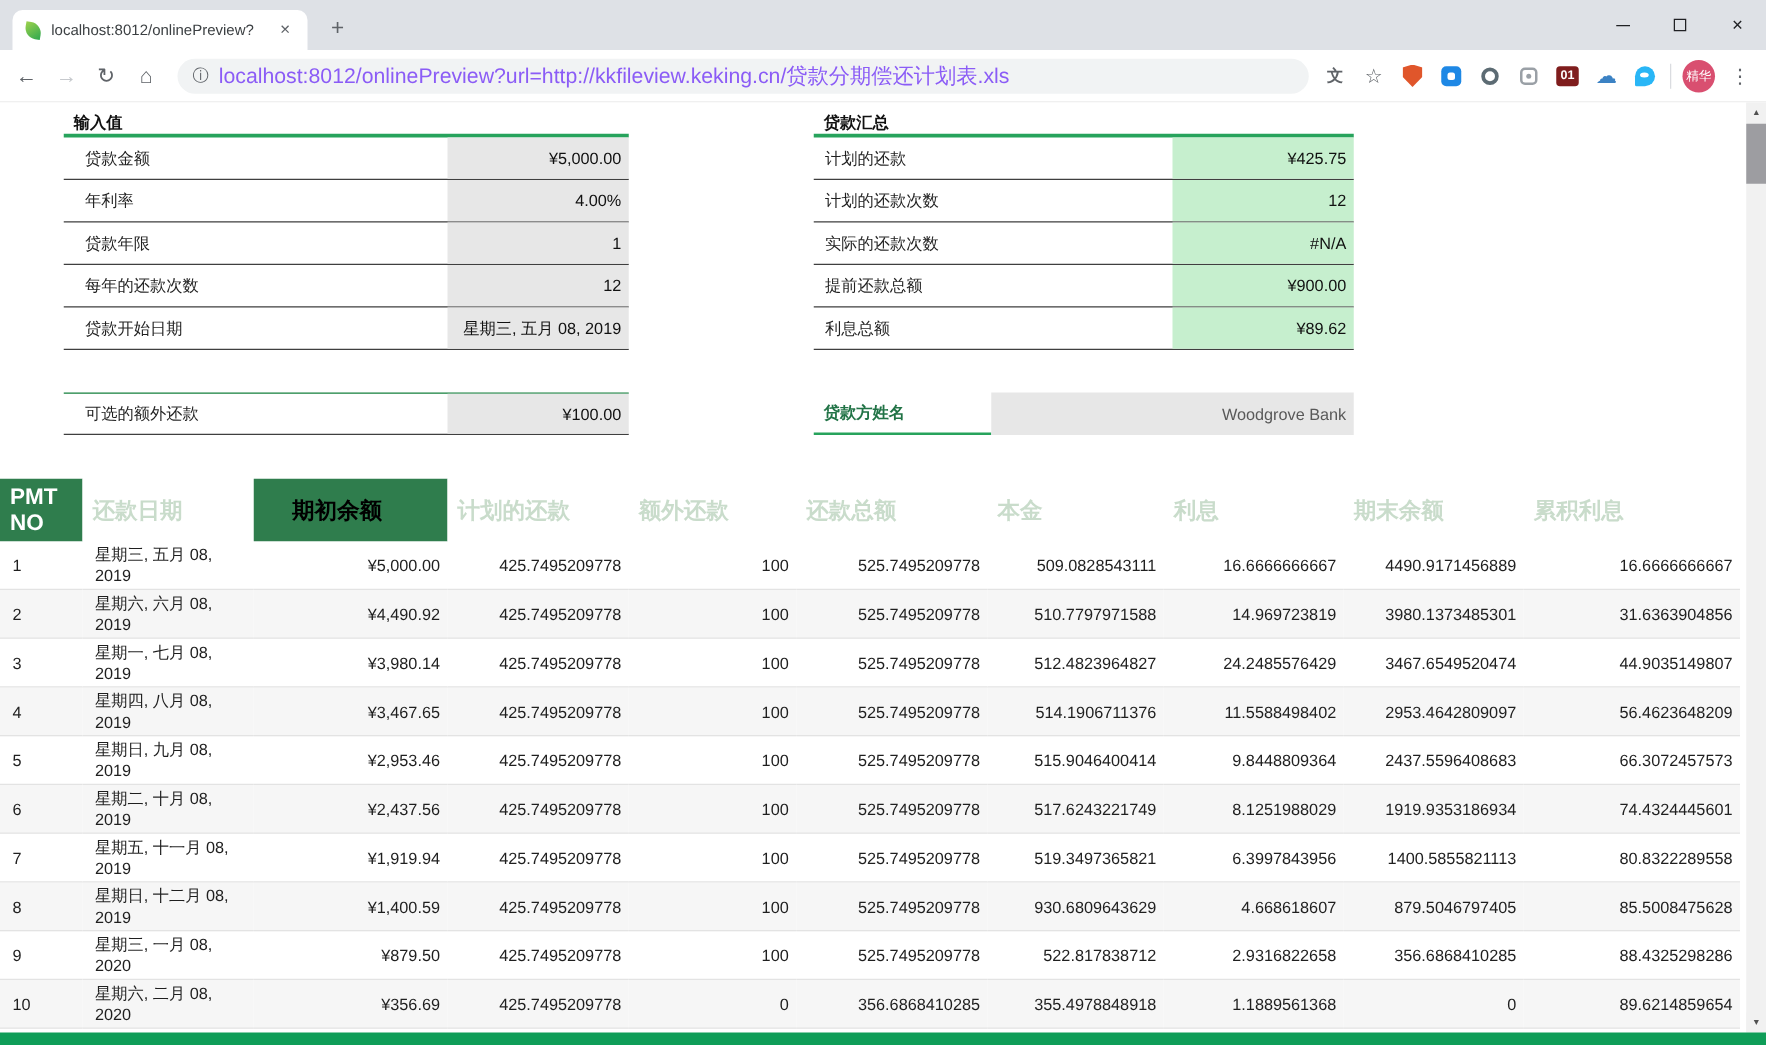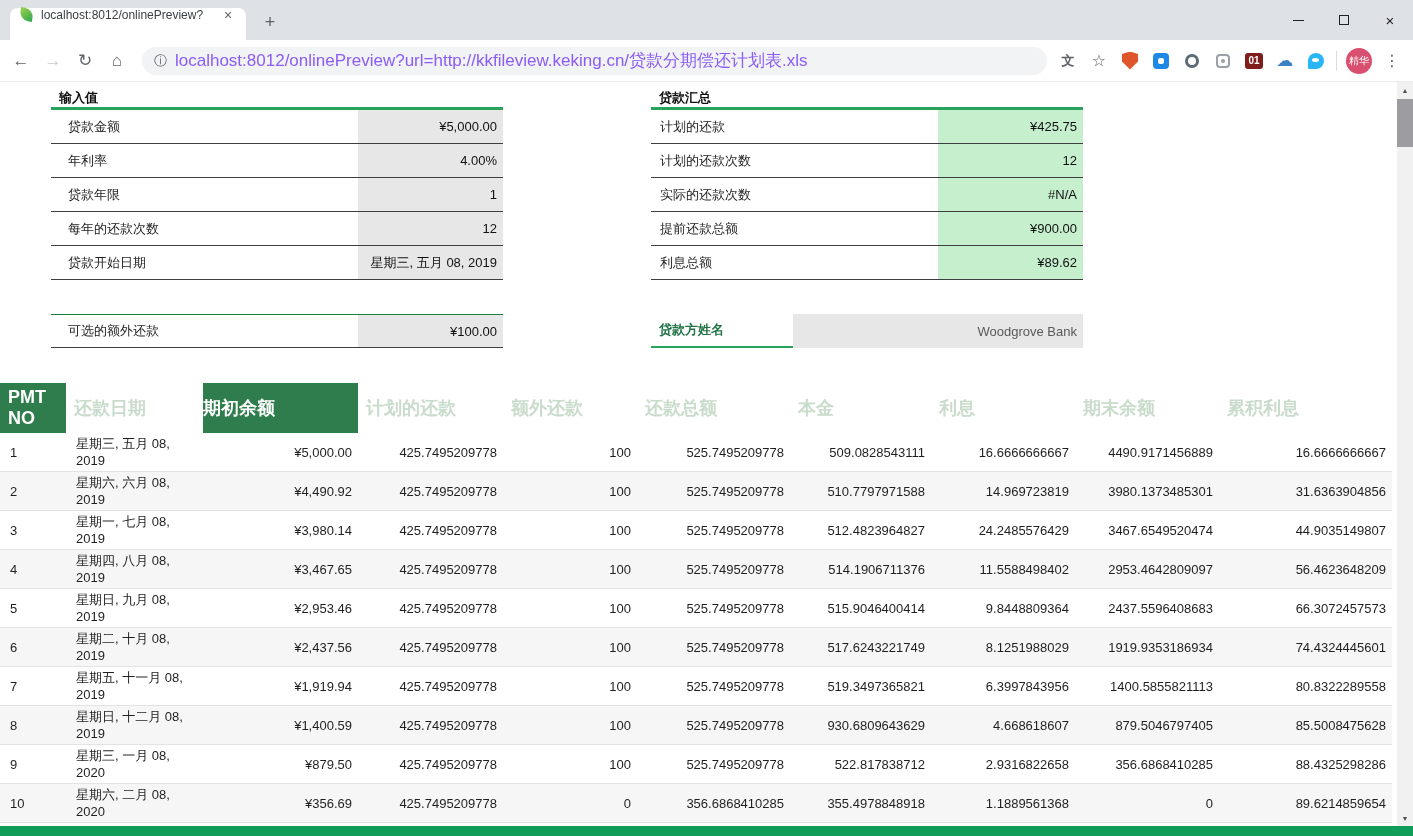--- a/index.html
+++ b/index.html
@@ -12,21 +12,21 @@
     --tab-bar-bg:#dee1e6;
   }
   *{box-sizing:border-box;margin:0;padding:0}
   body{width:1413px;height:836px;overflow:hidden;background:#fff;
        font-family:"Liberation Sans","DejaVu Sans",sans-serif;}
   .window{width:1413px;height:836px;position:relative;overflow:hidden}
 
   
   .titlebar{height:40px;background:var(--tab-bar-bg);position:relative}
   .tab{position:absolute;left:10px;top:8px;width:236px;height:32px;background:#fff;
-       border-radius:8px 8px 0 0;display:flex;align-items:flex-start;gap:8px;padding:0 10px;cursor:default}
+       border-radius:8px 8px 0 0;display:flex;align-items:center;gap:8px;padding:0 10px;cursor:default}
   .favicon{width:13px;height:13px;flex:0 0 13px;background:linear-gradient(135deg,#9ed24d,#2fa84f);
        border-radius:0 70% 0 70%;transform:rotate(10deg)}
   .tab-title{font-size:12px;color:#3c4043;flex:1;white-space:nowrap;overflow:hidden}
   .tab-close{font-size:14px;color:#5f6368;width:16px;height:16px;line-height:15px;text-align:center;border-radius:50%}
   .newtab{position:absolute;left:258px;top:11px;width:24px;height:24px;font-size:18px;color:#5f6368;
        text-align:center;line-height:22px}
   .win-controls{position:absolute;right:0;top:0;display:flex;height:100%}
   .win-btn{width:46px;display:flex;align-items:center;justify-content:center;font-size:15px;color:#202124}
   .minline{width:11px;border-top:1px solid #202124;display:block}
   .maxbox{width:10px;height:10px;border:1px solid #202124;display:block}
@@ -83,21 +83,21 @@
   .lender{display:flex;height:34px;align-items:stretch}
   .lender-label{width:142px;display:flex;align-items:center;padding-left:8px;color:var(--lender-text);
        font-weight:bold;font-size:13px;border-bottom:2px solid var(--accent-green)}
   .lender-value{flex:1;background:var(--input-value-bg);display:flex;align-items:center;justify-content:flex-end;
        padding-right:6px;color:#595959;font-size:13px}
 
   .tablewrap{position:absolute;left:0;top:301px;width:1392px}
   table{border-collapse:collapse;table-layout:fixed;width:100%;font-size:13px;color:#1f1f1f}
   thead th{height:50px;font-weight:bold;vertical-align:middle;font-size:18px}
   th.h-pmt{background:var(--table-header-green);color:#fff;text-align:left;padding-left:8px}
-  th.h-bal{background:var(--table-header-green);color:#ffffff;text-align:left;padding-right:22px}
+  th.h-bal{background:var(--table-header-green);color:#000000;text-align:center;padding-right:22px}
   th.h-faint{color:#c9dccb;text-align:left;padding-left:8px;background:#fff}
   tbody td{height:34px;border-bottom:1px solid #e3e3e3;vertical-align:middle;padding:2px 6px;line-height:17px}
   tbody tr:nth-child(even){background:#f6f6f6}
   td.c-no{padding-left:10px}
   td.c-date{padding-left:10px}
   td.c-num{text-align:right}
 
   
   .scrollbar{position:absolute;right:0;top:0;width:16px;height:744px;background:#f1f1f1}
   .sb-btn{position:absolute;left:0;width:16px;height:16px;display:flex;align-items:center;justify-content:center;

